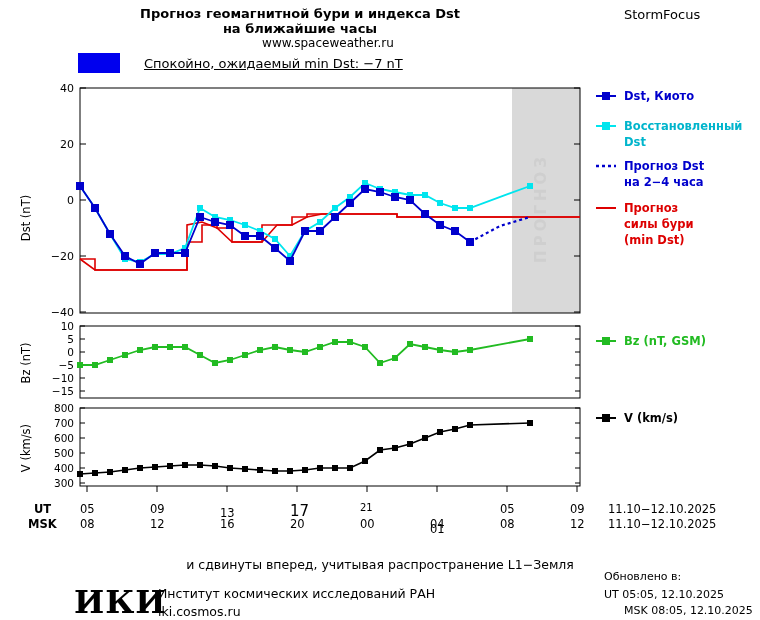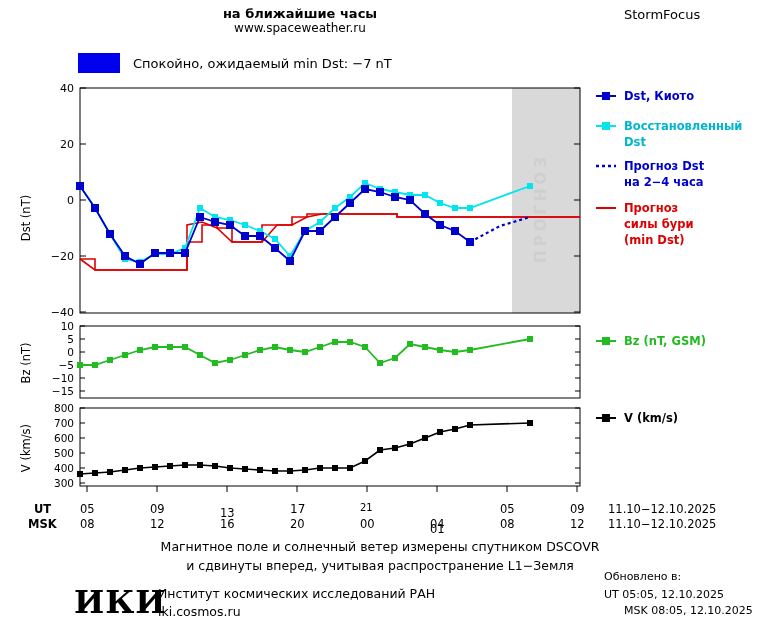--- a/index.html
+++ b/index.html
@@ -3,39 +3,40 @@
 <meta charset="utf-8">
 <style>
   html,body{margin:0;padding:0;}
   body{
     width:760px;height:620px;background:#ffffff;
     font-family:"DejaVu Sans","Liberation Sans",sans-serif;
     color:#000000;position:relative;overflow:hidden;
   }
   .abs{position:absolute;}
   .ttl{font-size:13px;font-weight:bold;text-align:center;width:100%;}
-  .sub{font-size:12px;text-align:center;width:100%;}
+  .sub{font-size:12px;text-align:center;width:100%;padding-left:28px;}
   .stormfocus{font-size:13px;}
   .legend-swatch{width:42px;height:20px;background:#0000ee;}
   .legend-text{font-size:13px;}
   svg{display:block;}
   .foot{font-size:12.5px;text-align:center;width:100%;}
   .ikitext{font-size:12.5px;}
   .upd{font-size:11px;line-height:1.35;}
 </style>
 </head>
 <body>
 
 <div class="abs" style="left:0;top:6px;width:600px;">
+  <div class="ttl">Прогноз геомагнитной бури и индекса Dst</div>
   <div class="ttl">на ближайшие часы</div>
   <div class="sub">www.spaceweather.ru</div>
 </div>
 <div class="abs stormfocus" style="left:624px;top:7px;">StormFocus</div>
 
-<div class="abs" style="left:78px;top:53px;width:500px;display:flex;align-items:center;gap:13px;">
+<div class="abs" style="left:78px;top:53px;width:500px;display:flex;align-items:center;gap:24px;text-decoration:underline;">
   <div class="legend-swatch"></div>
   <div class="legend-text">Спокойно, ожидаемый min Dst: −7 nT</div>
 </div>
 
 <svg class="abs" width="760" height="430" style="left:0;top:78px;">
 
   <g>
 
     <rect x="512" y="10" width="68" height="225" fill="#d9d9d9"></rect>
     <text x="546" y="130" fill="#cfcfcf" font-size="15" font-weight="bold" text-anchor="middle" transform="rotate(-90 546 130)" letter-spacing="4">ПРОГНОЗ</text>
@@ -288,42 +289,41 @@
   </g>
 </svg>
 
 <div class="abs" style="left:0;top:502px;width:696px;height:34px;">
   <div class="abs" style="left:34px;top:0;font-size:11.5px;font-weight:bold;">UT</div>
   <div class="abs" style="left:28px;top:15px;font-size:11.5px;font-weight:bold;">MSK</div>
 
   <div class="abs" style="left:80px;top:0;font-size:11.5px;">05</div>
   <div class="abs" style="left:150px;top:0;font-size:11.5px;">09</div>
   <div class="abs" style="left:220px;top:4px;font-size:11.5px;">13</div>
-  <div class="abs" style="left:290px;top:0;font-size:12px;">17</div>
+  <div class="abs" style="left:290px;top:0;font-size:15px;">17</div>
   <div class="abs" style="left:360px;top:0;font-size:10px;">21</div>
   <div class="abs" style="left:430px;top:0;font-size:11.5px;margin-top:20px;">01</div>
   <div class="abs" style="left:500px;top:0;font-size:11.5px;">05</div>
   <div class="abs" style="left:570px;top:0;font-size:11.5px;">09</div>
 
   <div class="abs" style="left:80px;top:15px;font-size:11.5px;">08</div>
   <div class="abs" style="left:150px;top:15px;font-size:11.5px;">12</div>
   <div class="abs" style="left:220px;top:15px;font-size:11.5px;">16</div>
   <div class="abs" style="left:290px;top:15px;font-size:11.5px;">20</div>
   <div class="abs" style="left:360px;top:15px;font-size:11.5px;">00</div>
   <div class="abs" style="left:430px;top:15px;font-size:11.5px;">04</div>
   <div class="abs" style="left:500px;top:15px;font-size:11.5px;">08</div>
   <div class="abs" style="left:570px;top:15px;font-size:11.5px;">12</div>
 
   <div class="abs" style="left:608px;top:0;font-size:11.5px;">11.10−12.10.2025</div>
   <div class="abs" style="left:608px;top:15px;font-size:11.5px;">11.10−12.10.2025</div>
 </div>
 
 <div class="abs" style="left:0;top:539px;width:760px;">
-  <div class="foot">Магнитное поле и солнечный ветер измерены спутником DSCOVR</div>
-  <div class="foot" style="margin-top:4px;">и сдвинуты вперед, учитывая распространение L1−Земля</div>
+  <div class="foot" style="margin-top:18px;">и сдвинуты вперед, учитывая распространение L1−Земля</div>
 </div>
 
 <div class="abs" style="left:74px;top:583px;font-size:32px;font-weight:bold;letter-spacing:1px;font-family:'DejaVu Serif','Liberation Serif',serif;">ИКИ</div>
 <div class="abs ikitext" style="left:158px;top:586px;">Институт космических исследований РАН</div>
 <div class="abs ikitext" style="left:158px;top:604px;">iki.cosmos.ru</div>
 
 <div class="abs upd" style="left:604px;top:570px;">Обновлено в:</div>
 <div class="abs upd" style="left:604px;top:588px;">UT   05:05, 12.10.2025</div>
 <div class="abs upd" style="left:604px;top:604px;margin-left:20px;">MSK 08:05, 12.10.2025</div>
 

